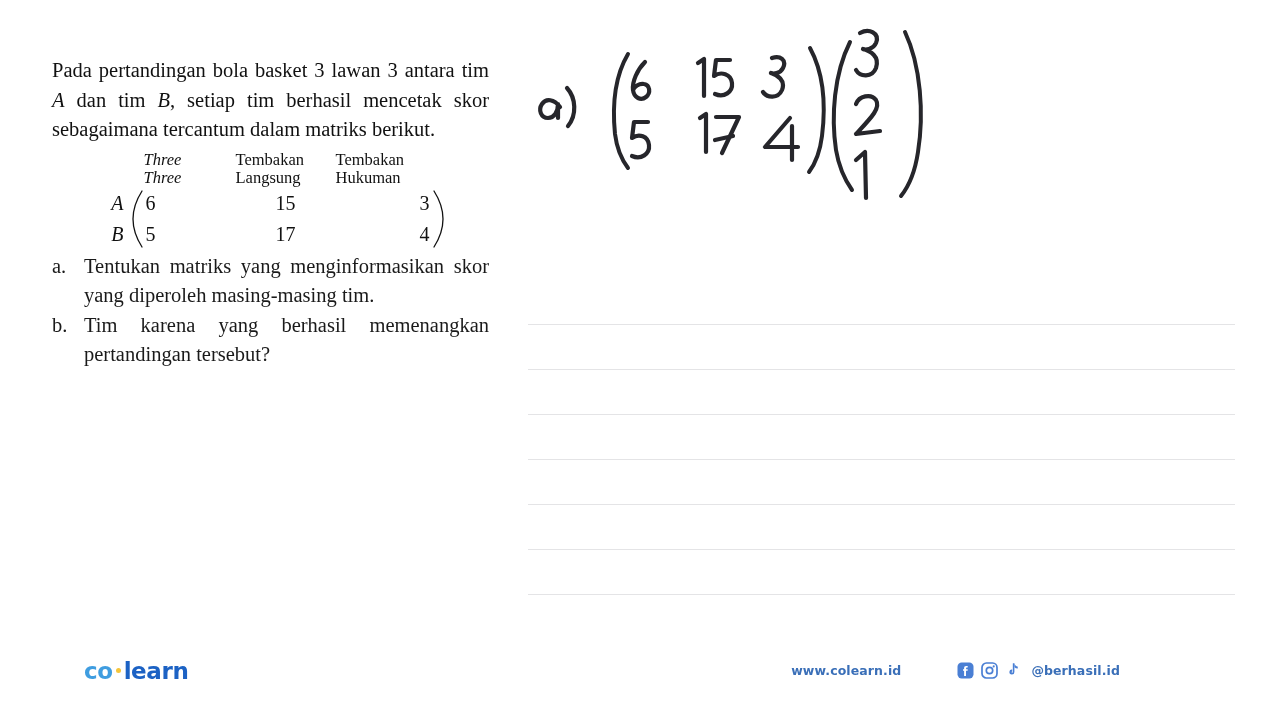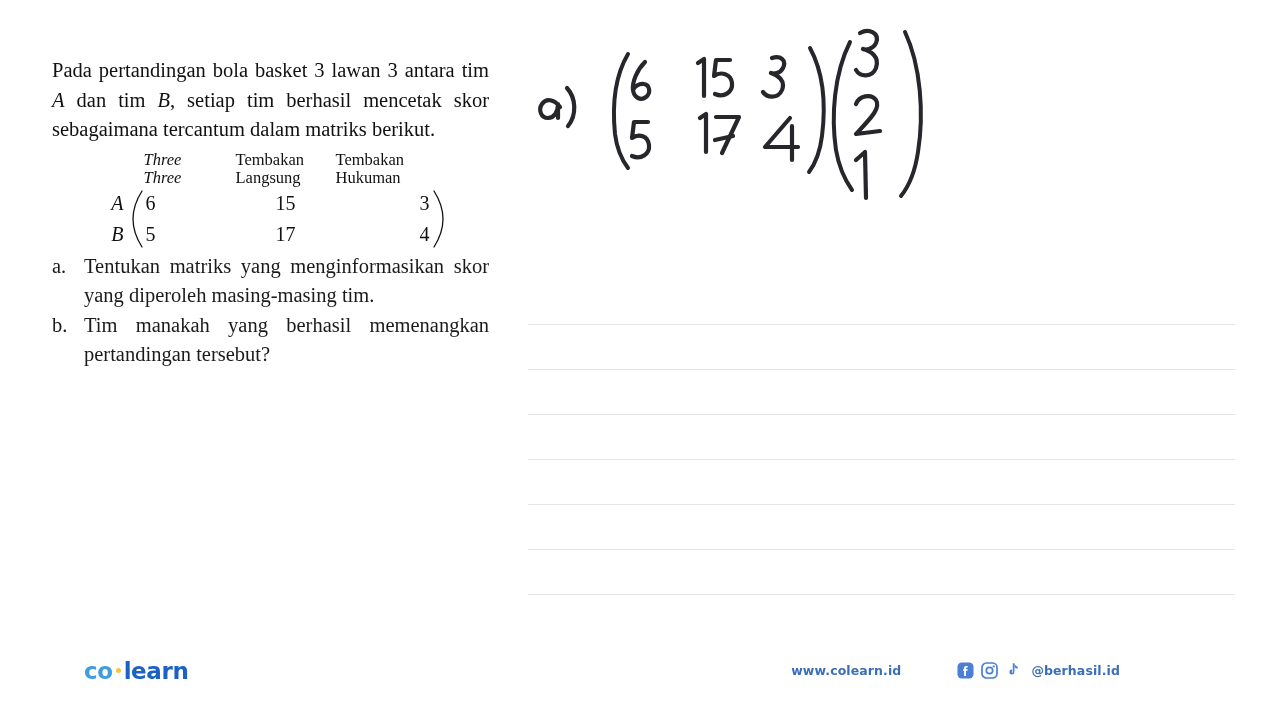--- a/index.html
+++ b/index.html
@@ -276,21 +276,21 @@
   </div>
 
 
   <div class="subq">
     <div class="marker">a.</div>
     <div class="body">Tentukan matriks yang menginformasikan skor yang diperoleh masing-masing tim.</div>
   </div>
 
   <div class="subq">
     <div class="marker">b.</div>
-    <div class="body">Tim manakah yang berhasil memenangkan pertandingan tersebut?</div>
+    <div class="body">Tim karena yang berhasil memenangkan pertandingan tersebut?</div>
   </div>
 
 </div>
 
 <div id="answer-area">
 
   <div class="rule-line" style="top:324px"></div>
   <div class="rule-line" style="top:369px"></div>
   <div class="rule-line" style="top:414px"></div>
   <div class="rule-line" style="top:459px"></div>

